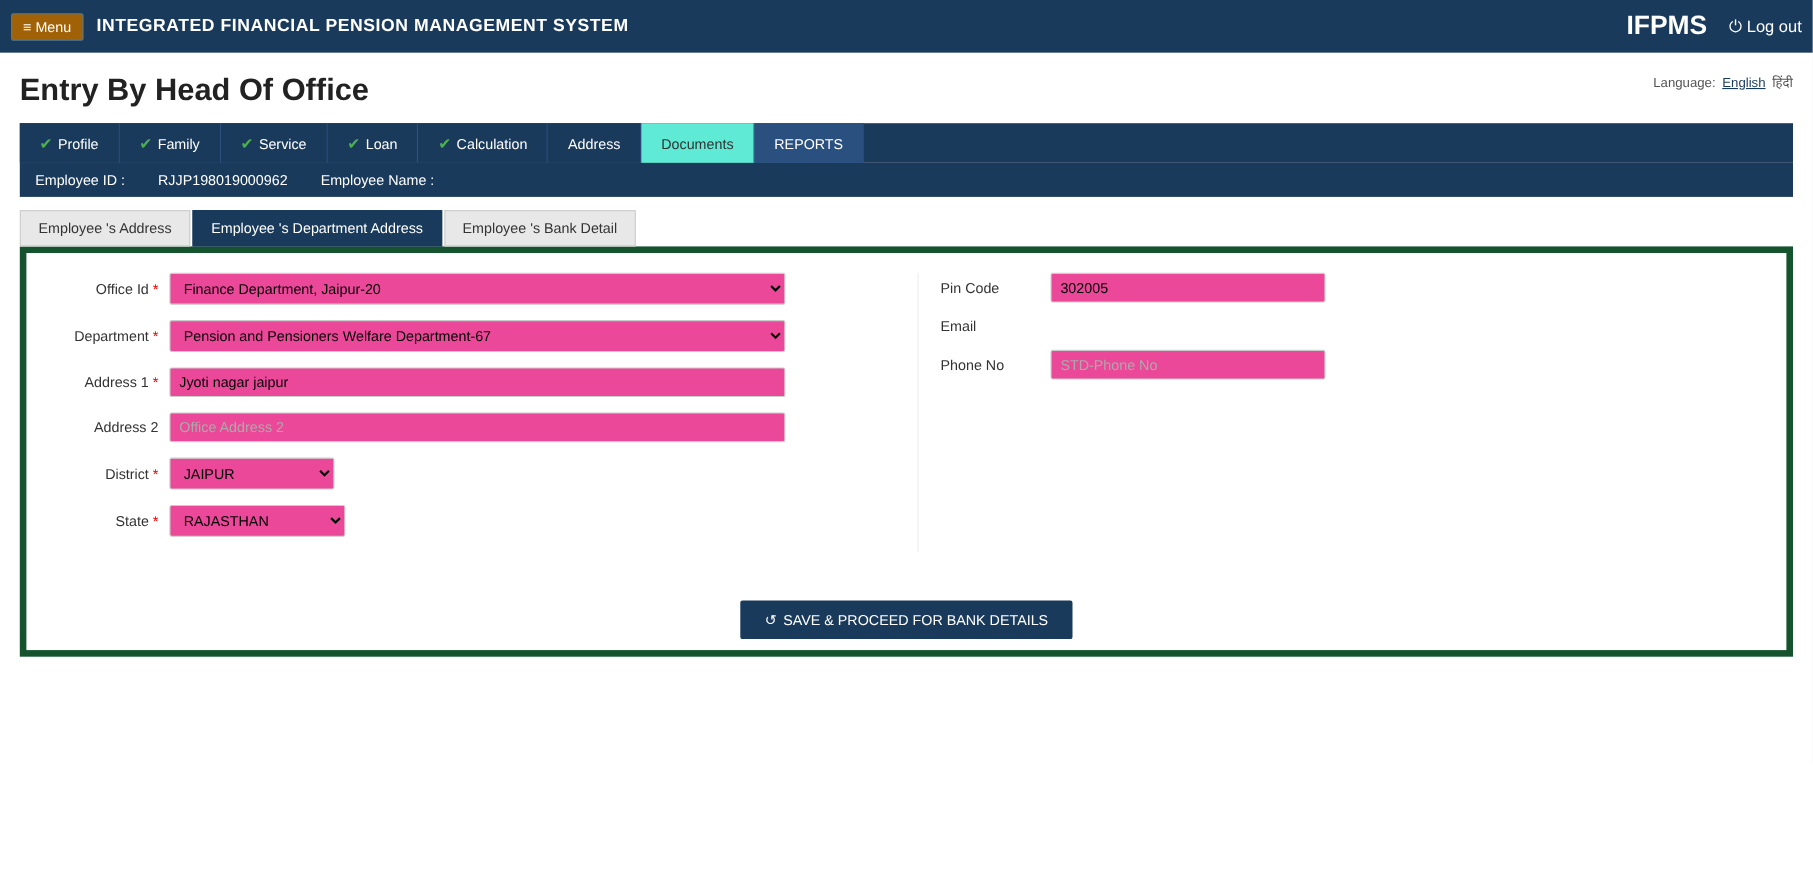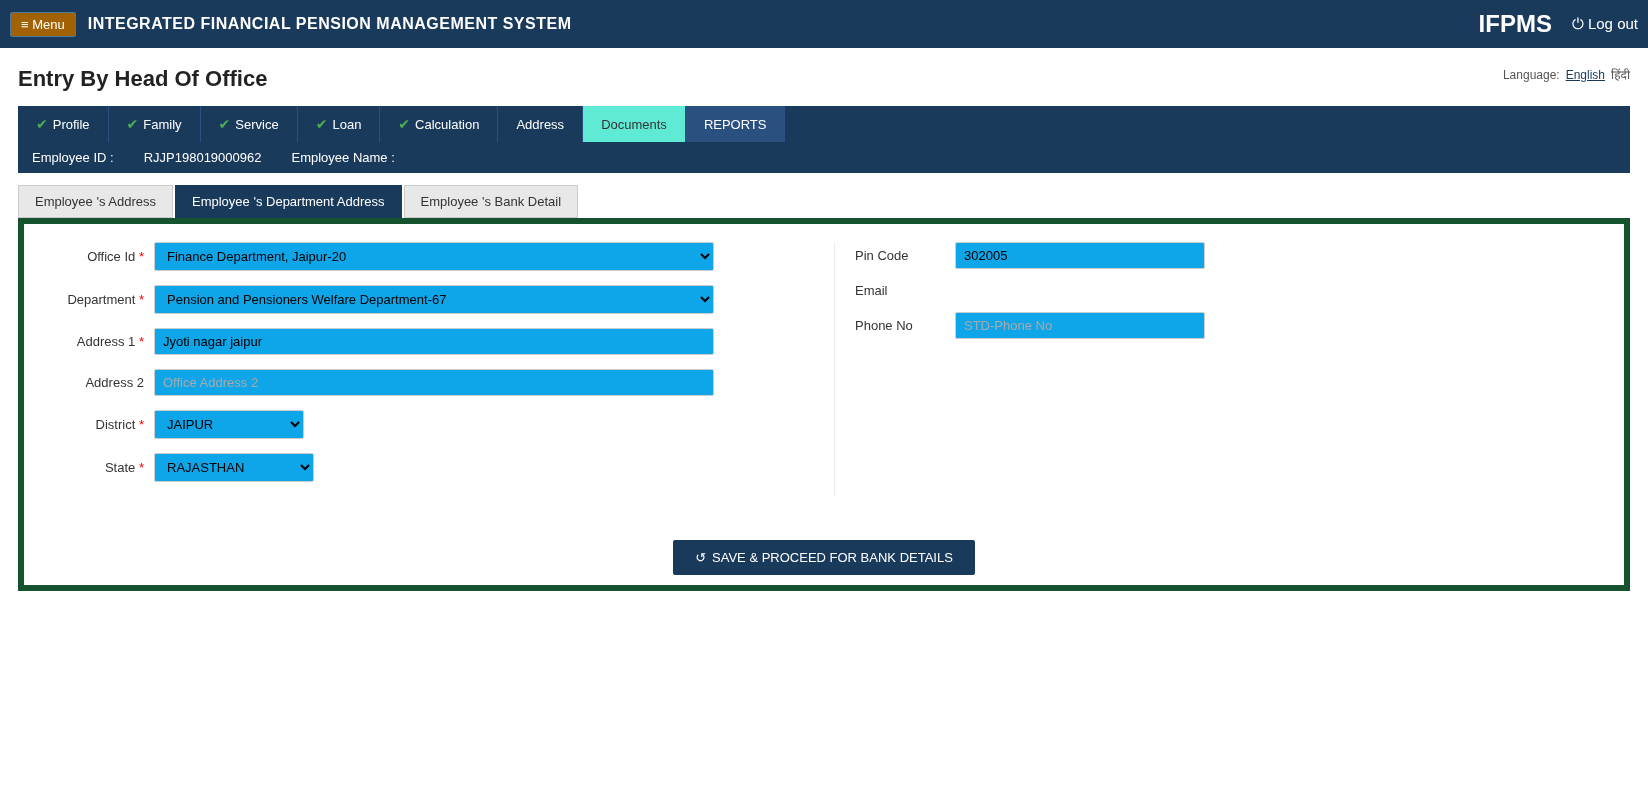--- a/index.html
+++ b/index.html
@@ -41,21 +41,21 @@
     
     .page-content { padding: 18px 18px 10px 18px; background: white; min-height: calc(793px - 48px); }
 
     
     .page-header-row {
       display: flex;
       justify-content: space-between;
       align-items: flex-start;
       margin-bottom: 14px;
     }
-    .page-title { font-size: 22px; font-weight: bold; color: #222; }
+    .page-title { font-size: 28px; font-weight: bold; color: #222; }
     .language-row { font-size: 12px; color: #555; display: flex; align-items: center; gap: 6px; }
     .lang-active { color: #1a3a5c; text-decoration: underline; cursor: pointer; }
     .lang-inactive { color: #555; cursor: pointer; }
 
     
     .tab-bar {
       display: flex;
       background: #1a3a5c;
       border-radius: 0;
       margin-bottom: 0;
@@ -136,21 +136,21 @@
       text-align: right;
     }
     .form-label .req { color: red; }
 
     .form-control {
       flex: 1;
       padding: 5px 8px;
       border: 1px solid #ccc;
       border-radius: 2px;
       font-size: 13px;
-      background: #0ea5e9;
+      background: #ec4899;
       max-width: 560px;
     }
     select.form-control {
       appearance: auto;
     }
     input.form-control::placeholder { color: #aaa; }
 
     
     .right-col .form-row {
       margin-bottom: 14px;

